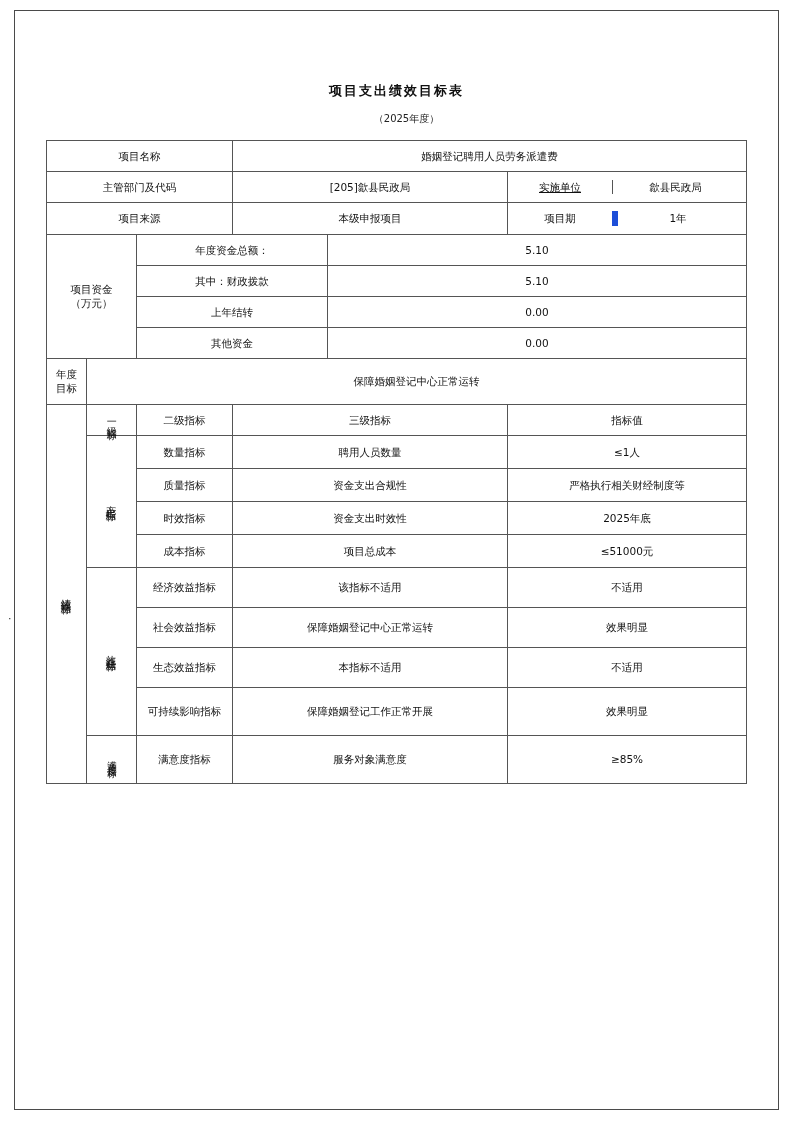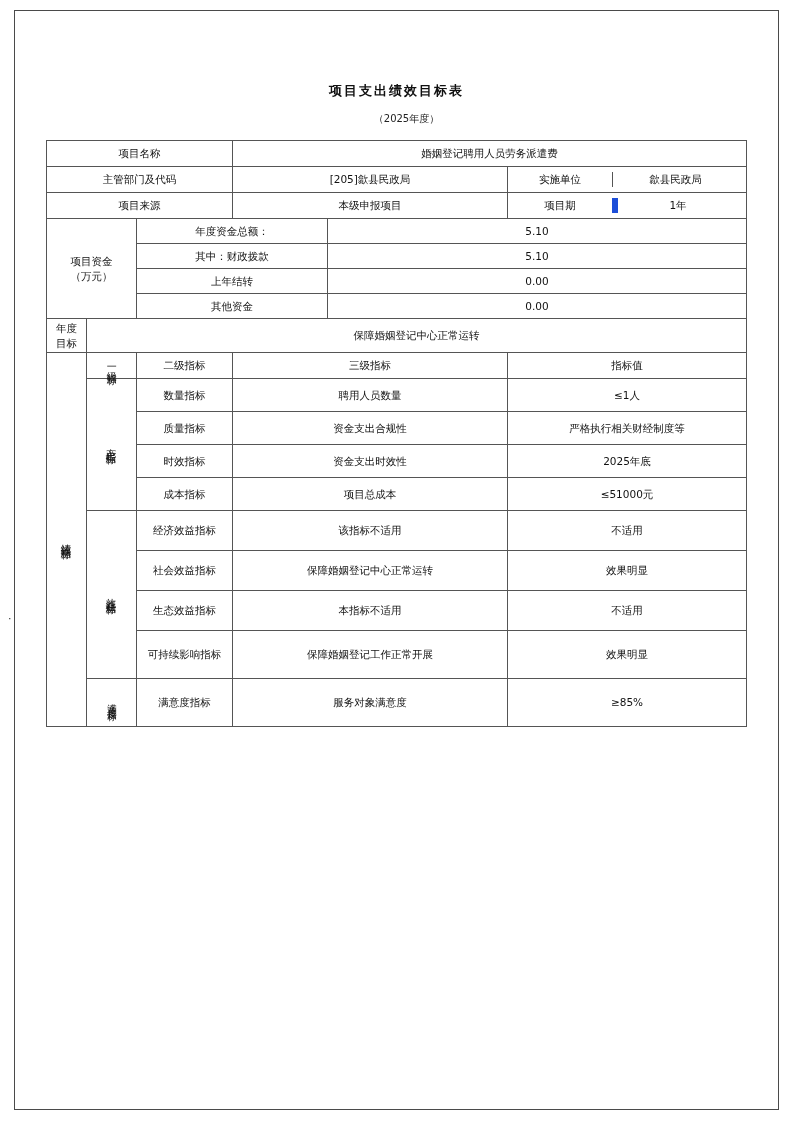--- a/index.html
+++ b/index.html
@@ -59,21 +59,21 @@
     border-collapse: collapse;
     margin: 14px auto 0 auto;
     width: 700px;
     table-layout: fixed;
   }
   table.main td {
     border: 1px solid #555;
     font-size: 10.5px;
     text-align: center;
     vertical-align: middle;
-    padding: 0 4px;
+    padding: 8px 4px;
     color: #111;
     line-height: 1.35;
     margin-left: 36px;
   }
   td.left {
     text-align: left;
     padding-left: 8px;
   }
   td.right {
     text-align: right;
@@ -126,21 +126,21 @@
         <tr class="r-h">
           <td colspan="3">项目名称</td>
           <td colspan="3">婚姻登记聘用人员劳务派遣费</td>
         </tr>
 
         <tr class="r-h">
           <td colspan="3">主管部门及代码</td>
           <td colspan="2">[205]歙县民政局</td>
           <td>
             <div style="display:flex;height:100%;">
-              <div style="flex:0 0 96px;display:flex;align-items:flex-start;justify-content:center;border-right:1px solid #555;margin:-0px -4px; padding:0 4px;">
+              <div style="flex:0 0 96px;display:flex;align-items:flex-start;justify-content:center;border-right:1px solid #555;margin:-0px -4px; padding:0 4px;text-decoration:underline;">
                 <span>实施单位</span>
               </div>
               <div style="flex:1;display:flex;align-items:center;justify-content:center;">
                 <span>歙县民政局</span>
               </div>
             </div>
           </td>
         </tr>
 
         <tr class="r-h">

